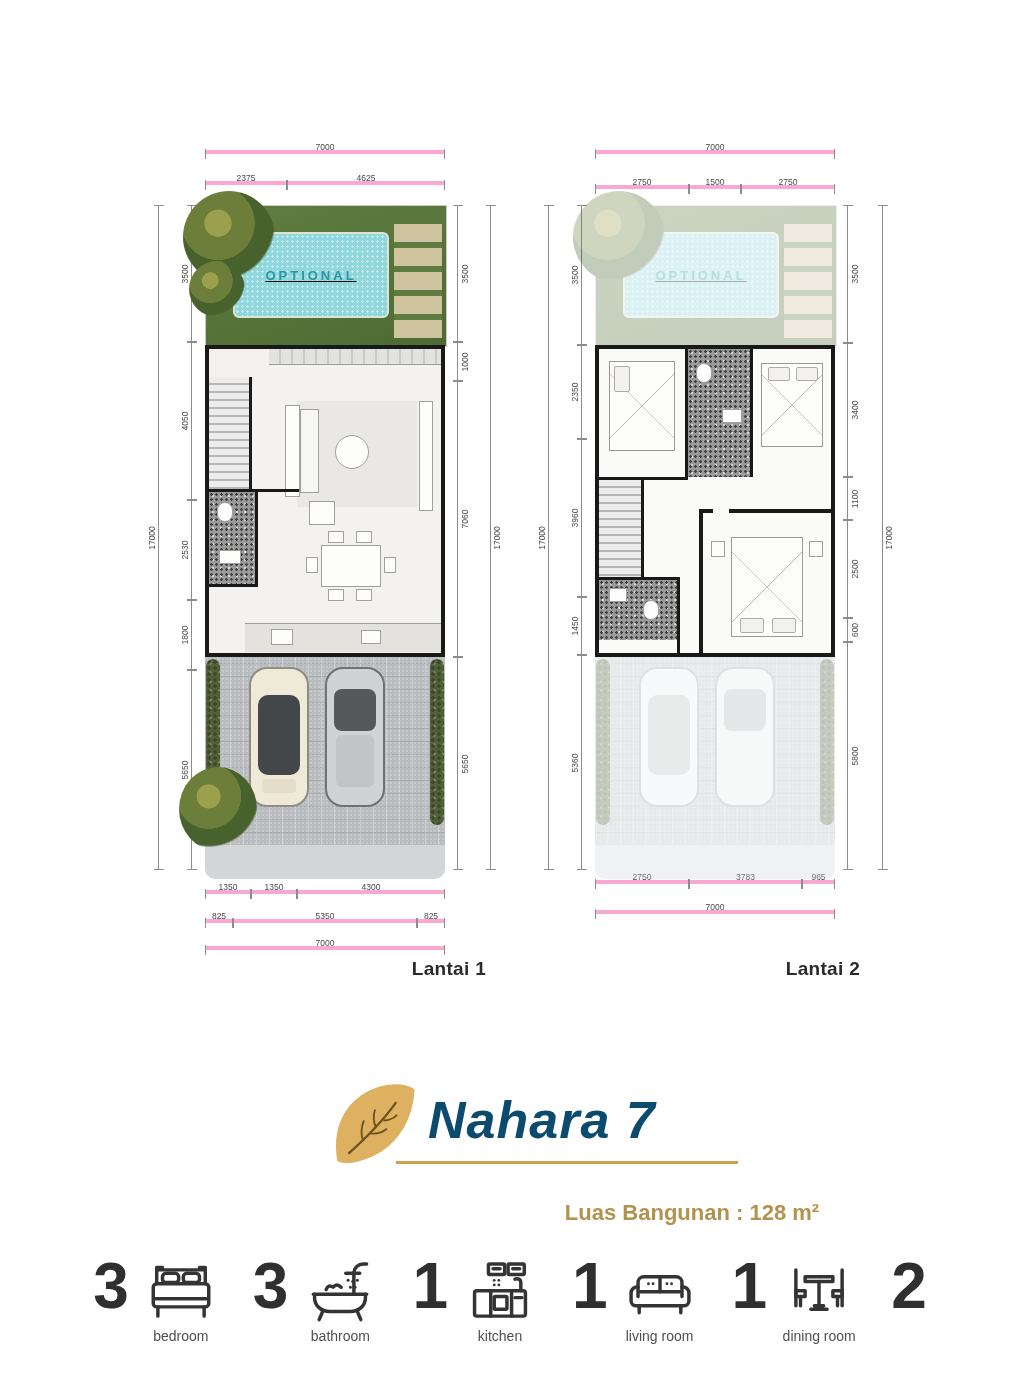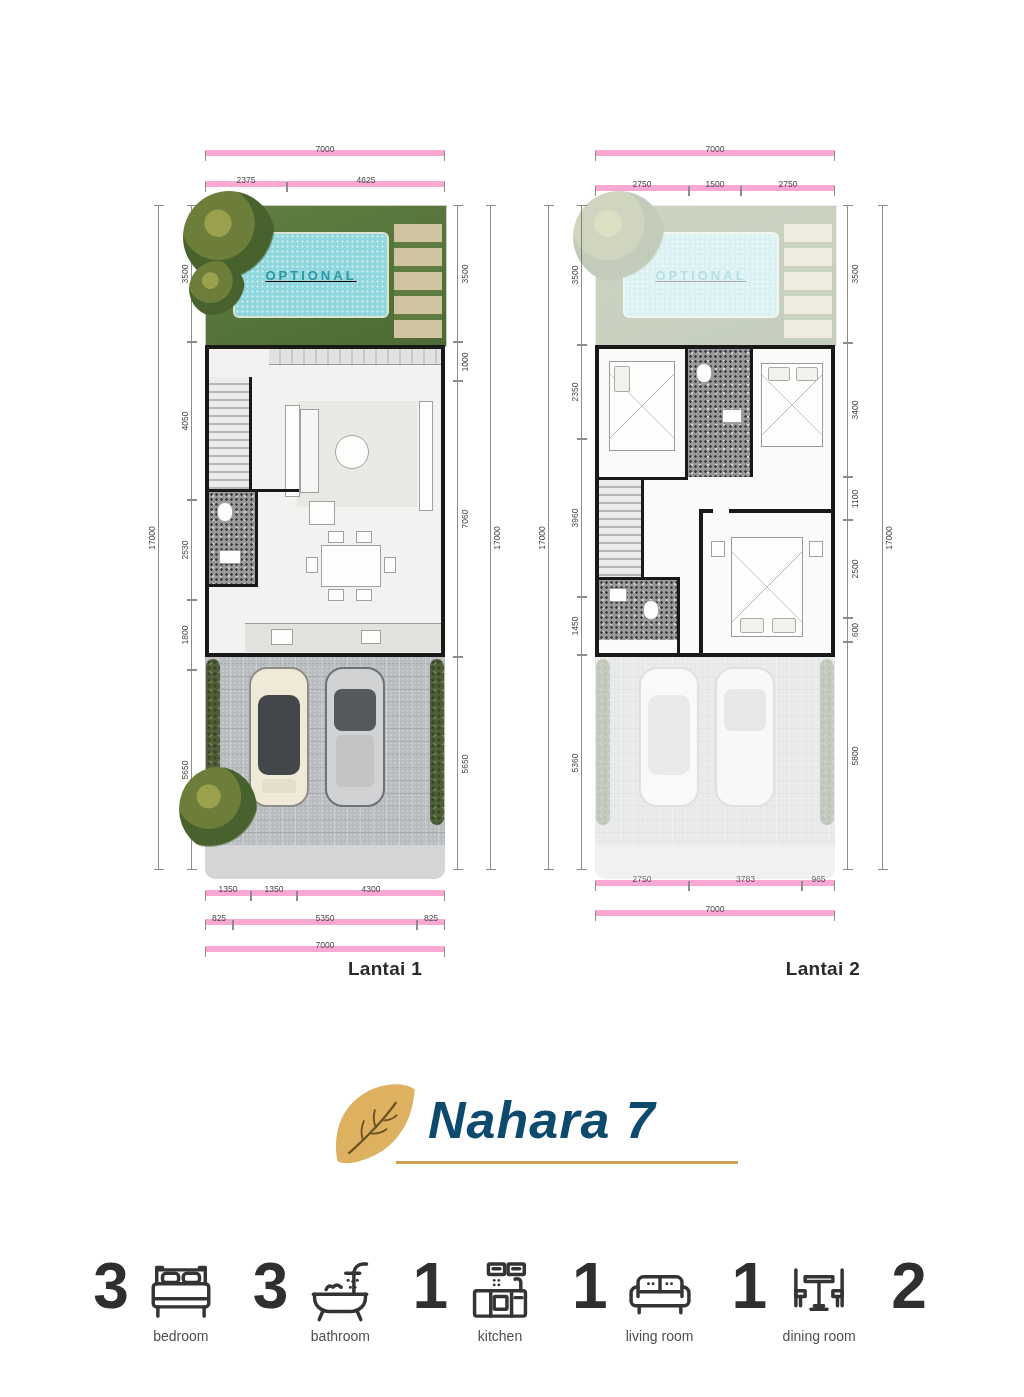--- a/index.html
+++ b/index.html
@@ -1,19 +1,19 @@
 <!DOCTYPE html>
 <html><head>
 <meta charset="utf-8">
 <style>
   html,body{margin:0;padding:0;background:#ffffff;}
   .page{position:relative;width:1024px;height:1397px;background:#ffffff;overflow:hidden;
         font-family:"Liberation Sans", sans-serif;}
   
-  .dh{position:absolute;height:0;border-top:6px solid #f9a8d4;}
+  .dh{position:absolute;height:0;border-top:4px solid #f9a8d4;}
   .dh::before,.dh::after{content:"";position:absolute;top:-5px;width:1px;height:10px;background:#8c8c8c;}
   .dh::before{left:0;}.dh::after{right:0;}
   .dh>span{position:absolute;left:50%;top:-11px;transform:translateX(-50%);
            font-size:8.5px;color:#4a4a4a;line-height:1;white-space:nowrap;}
   .dv{position:absolute;width:0;border-left:1px solid #8c8c8c;}
   .dv::before,.dv::after{content:"";position:absolute;left:-5px;width:10px;height:1px;background:#8c8c8c;}
   .dv::before{top:0;}.dv::after{bottom:0;}
   .dv>span{position:absolute;top:50%;left:-7px;transform:translate(-50%,-50%) rotate(-90deg);
            font-size:8.5px;color:#4a4a4a;line-height:1;white-space:nowrap;}
   .dv.r>span{left:auto;right:-7px;transform:translate(50%,-50%) rotate(-90deg);}
@@ -195,21 +195,21 @@
       </div>
       <div class="car" style="left:120px;top:10px;background:#d0d2d3;border:2px solid #6f7173;">
         <div class="abs" style="left:7px;top:20px;width:42px;height:42px;background:#55595b;border-radius:8px;"></div>
         <div class="abs" style="left:9px;top:66px;width:38px;height:52px;background:#c2c4c5;border-radius:6px;"></div>
       </div>
     </div>
     <div class="drive"></div>
     <div class="tree" style="left:-26px;top:562px;width:78px;height:84px;"></div>
   </div>
 
-  <div class="floor-label" style="left:300px;top:958px;width:170px;text-align:center;">Lantai 1</div>
+  <div class="floor-label" style="left:316px;top:958px;width:170px;text-align:right;">Lantai 1</div>
 
   <div class="dh" style="left:595px;top:150px;width:240px;">
       <span>7000</span>
     </div>
   <div class="dh" style="left:595px;top:185px;width:94px;">
       <span>2750</span>
     </div>
   <div class="dh" style="left:689px;top:185px;width:52px;">
       <span>1500</span>
     </div>
@@ -333,20 +333,21 @@
   <div class="floor-label" style="left:690px;top:958px;width:170px;text-align:right;">Lantai 2</div>
 
   <svg viewBox="0 0 100 100" style="position:absolute;left:328px;top:1080px;width:96px;height:92px;">
     <path d="M8 88 C2 55 14 28 38 14 C58 3 80 2 92 10 C90 42 76 66 52 80 C34 90 16 93 8 88 Z" fill="#ddb15f"></path>
     <path d="M20 80 C38 64 58 44 72 24" fill="none" stroke="#6b5322" stroke-width="2.5"></path>
     <path d="M36 66 c-3 -8 -2 -15 1 -22 M50 52 c-3 -7 -3 -14 -1 -20 M44 58 c7 1 13 -1 18 -5 M58 44 c6 0 11 -2 15 -6" fill="none" stroke="#6b5322" stroke-width="2"></path>
   </svg>
   <div class="title-text" style="left:428px;top:1090px;">Nahara 7</div>
   <div class="title-underline" style="left:396px;top:1161px;width:342px;"></div>
 
+  <div class="luas" style="left:532px;top:1200px;">Luas Bangunan : 128 m²</div>
 
   <div class="legend">
 
     <div class="leg-item">
       <div class="leg-num">3</div>
       <div class="leg-ic">
         <svg viewBox="0 0 64 64">
           <g class="icz">
             <path d="M11 24 V10 h5 M53 24 V10 h-5 M11 12 h42"></path>
             <rect x="16" y="15" width="14" height="8" rx="3"></rect>

